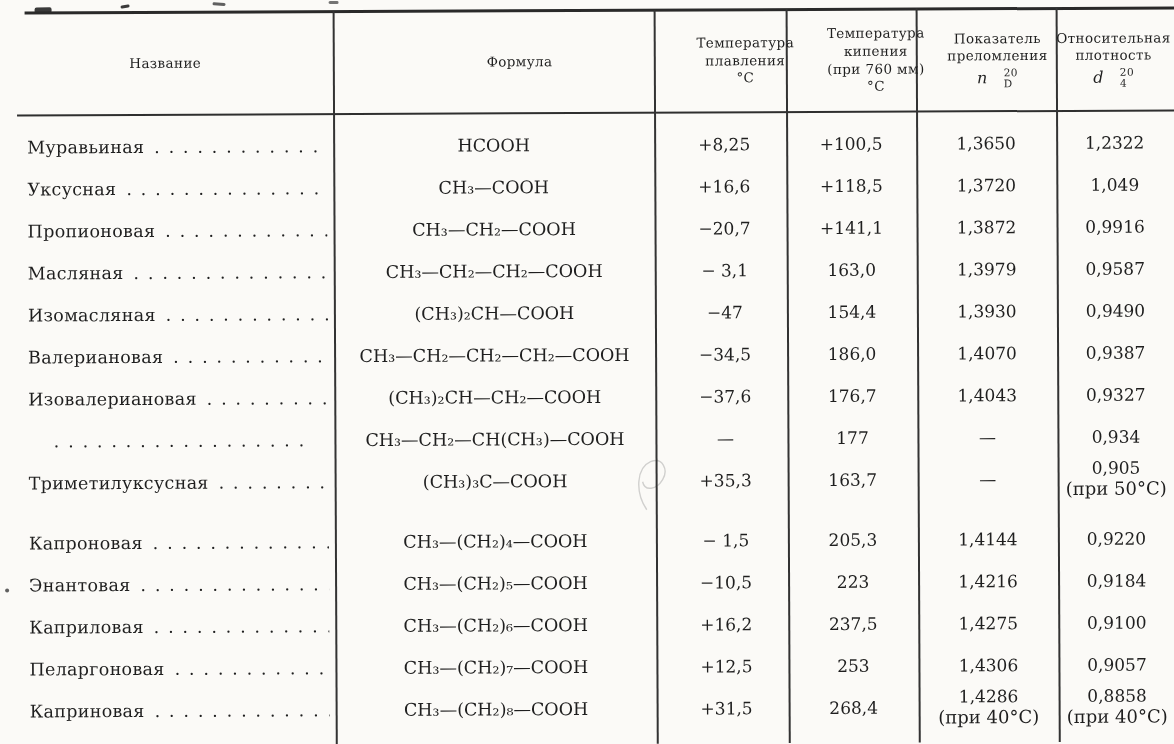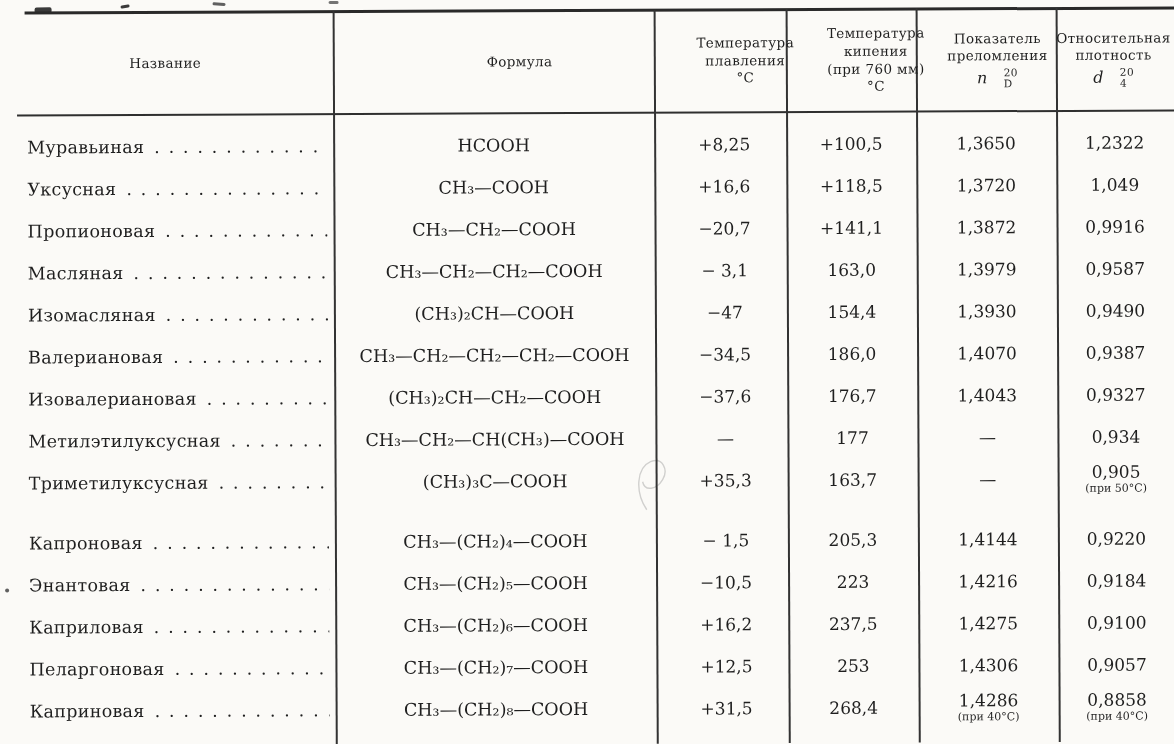--- a/index.html
+++ b/index.html
@@ -37,21 +37,21 @@
   .cell { box-sizing:border-box; display:flex; align-items:center; justify-content:center;
           text-align:center; font-size:17px; }
   .c-name { width:334px; justify-content:flex-start; padding-left:28px; padding-right:6px;
             font-size:17.5px; letter-spacing:.3px; }
   .c-formula { width:321px; font-size:17.5px; }
   .c-melt { width:132px;padding-left:8px; } .c-boil { width:130px; }
   .c-refr { width:140px; } .c-dens { width:117px;align-items:center; }
   .leader { flex:1 1 auto; overflow:hidden; white-space:nowrap; letter-spacing:9px;
             margin-left:10px; font-size:17px; }
   .vstack { display:flex; flex-direction:column; align-items:center; line-height:1.2; }
-  .note { font-size:11px; line-height:1.15; white-space:nowrap; }
+  .note { font-size:18px; line-height:1.15; white-space:nowrap; }
   .note:empty { display:none; }
 
   
   .art { position:absolute; background:#3a3a3a; border-radius:2px; }
   .a1 { top:5px;  left:36px;  width:17px; height:6px; }
   .a2 { top:3px;  left:122px; width:9px;  height:3px; transform:rotate(-8deg); }
   .a3 { top:1px;  left:214px; width:13px; height:3px; transform:rotate(4deg); opacity:.8; }
   .a4 { top:0;    left:330px; width:10px; height:3px; opacity:.7; }
   .a5 { top:586px; left:4px;  width:4px;  height:4px; border-radius:50%; opacity:.8; }
   .curl { position:absolute; top:452px; left:632px; opacity:.38; }
@@ -313,21 +313,20 @@
     <div class="cell c-dens">
       <span class="vstack">
         <span>0,9327</span>
 
       </span>
     </div>
   </div>
 
   <div class="t-row">
     <div class="cell c-name">
-      <span>Метилэтилуксусная</span>
       <span class="leader">..................</span>
     </div>
     <div class="cell c-formula">
       <span>CH₃—CH₂—CH(CH₃)—COOH</span>
     </div>
     <div class="cell c-melt">
       <span>—</span>
     </div>
     <div class="cell c-boil">
       <span>177</span>

